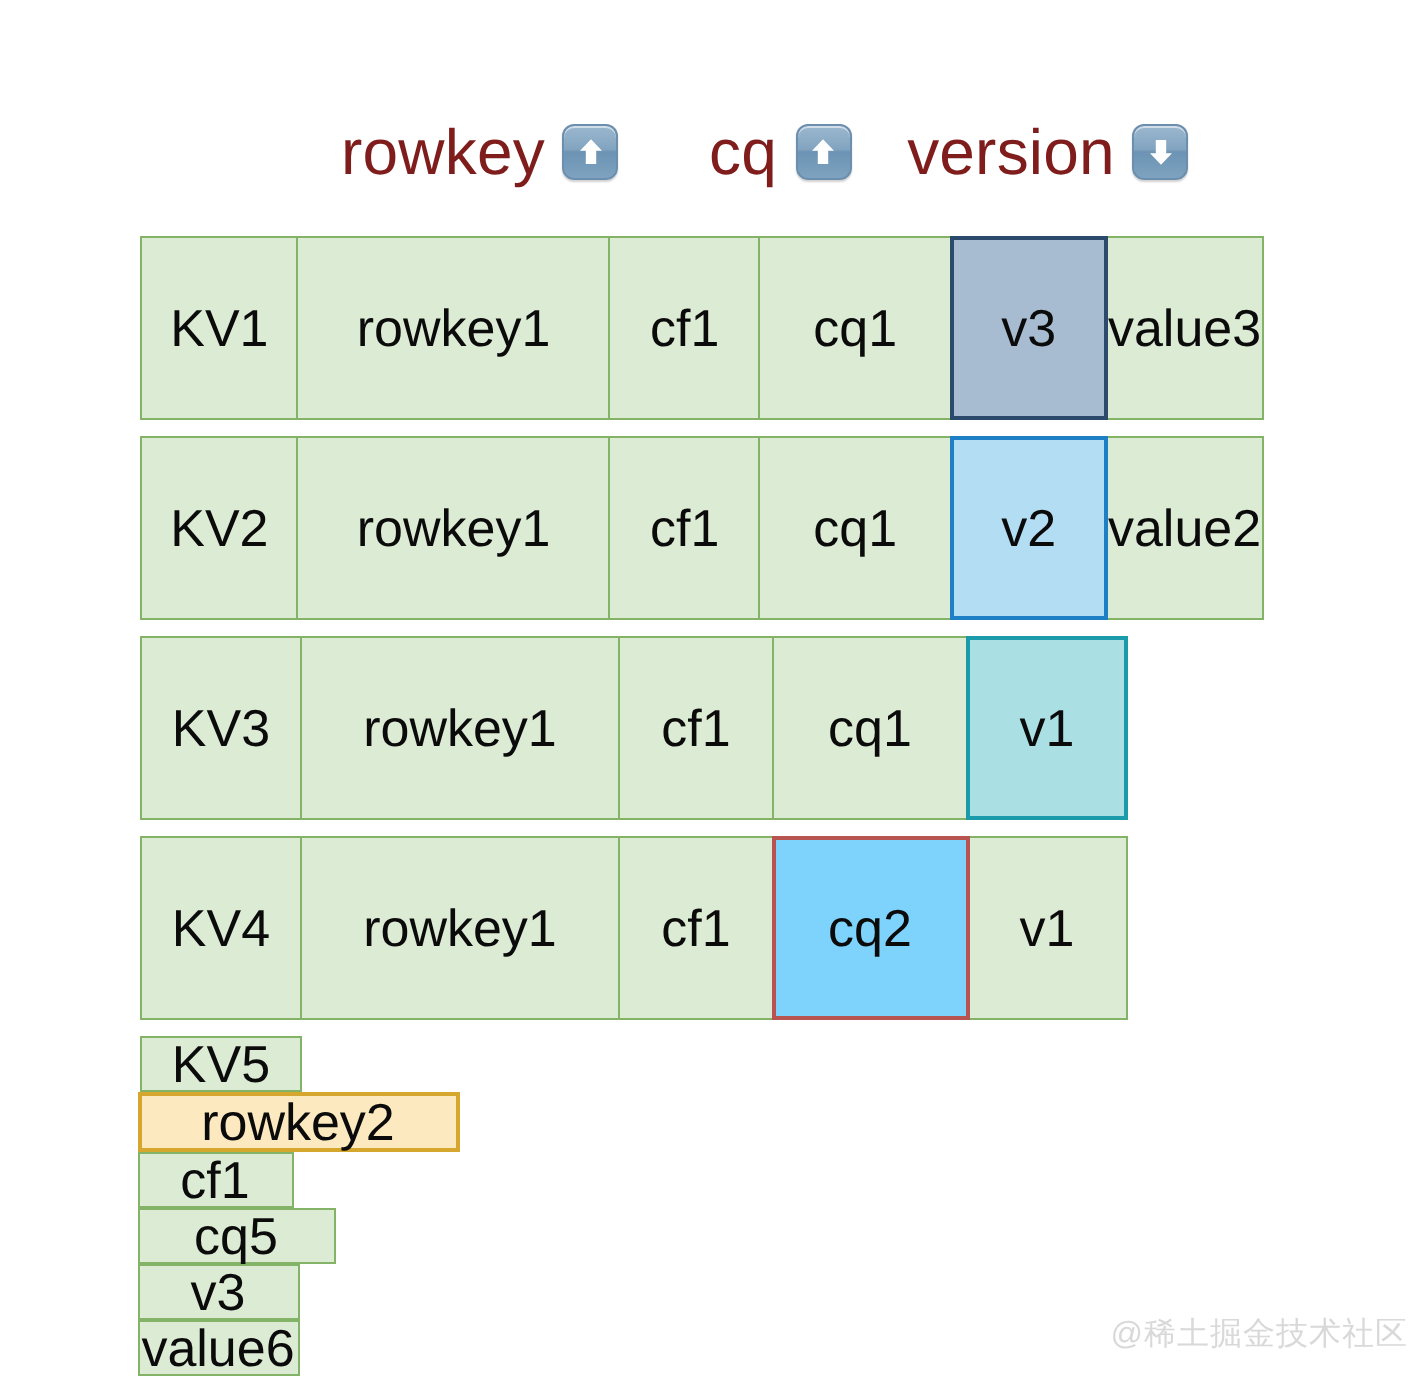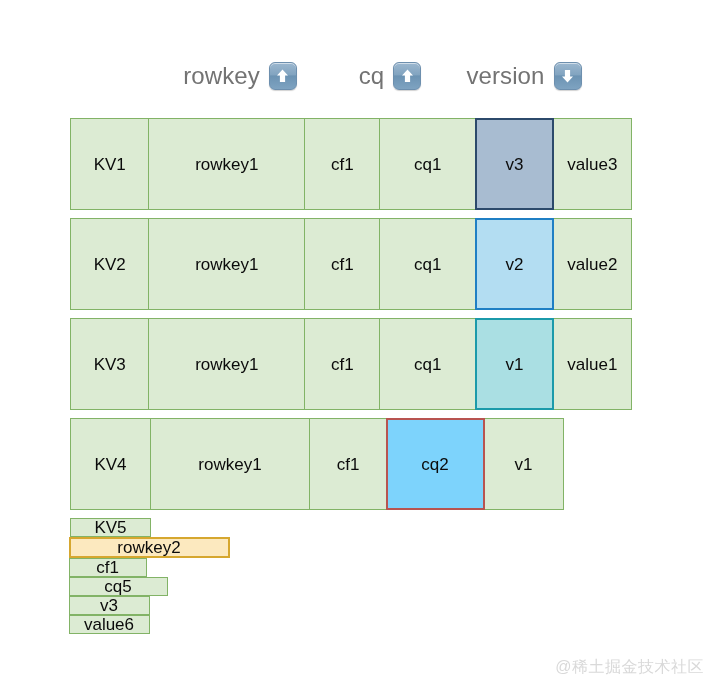--- a/index.html
+++ b/index.html
@@ -29,23 +29,23 @@
     position: absolute;
     top: 0;
     height: 48px;
     display: flex;
     align-items: center;
     justify-content: center;
     gap: 9px;
     white-space: nowrap;
   }
   .legend-label {
-    font-size: 24px;
+    font-size: 32px;
     line-height: 1;
-    color: #737373;
+    color: #7f1d1d;
     letter-spacing: 0.1px;
   }
   
   .arrow-badge {
     width: 26px;
     height: 26px;
     border-radius: 6px;
     display: inline-flex;
     align-items: center;
     justify-content: center;
@@ -69,21 +69,21 @@
     height: 92px;
     margin-bottom: 8px;
   }
   .kv-row:last-child { margin-bottom: 0; flex-direction: column; }
 
   .cell {
     box-sizing: border-box;
     display: flex;
     align-items: center;
     justify-content: center;
-    font-size: 17px;
+    font-size: 26px;
     line-height: 1;
     color: #0b0b0b;
     background: #dcebd3;
     border: 1.5px solid #82b366;
     margin-left: -1.5px;
     position: relative;
   }
   .cell:first-child { margin-left: 0; }
 
   
@@ -160,21 +160,20 @@
       <div class="cell col-cq">cq1</div>
       <div class="cell col-version hl hl-blue">v2</div>
       <div class="cell col-value">value2</div>
     </div>
     <div class="kv-row">
       <div class="cell col-kv">KV3</div>
       <div class="cell col-rowkey">rowkey1</div>
       <div class="cell col-cf">cf1</div>
       <div class="cell col-cq">cq1</div>
       <div class="cell col-version hl hl-teal">v1</div>
-      <div class="cell col-value">value1</div>
     </div>
     <div class="kv-row">
       <div class="cell col-kv">KV4</div>
       <div class="cell col-rowkey">rowkey1</div>
       <div class="cell col-cf">cf1</div>
       <div class="cell col-cq hl hl-red">cq2</div>
       <div class="cell col-version">v1</div>
     </div>
     <div class="kv-row">
       <div class="cell col-kv">KV5</div>

